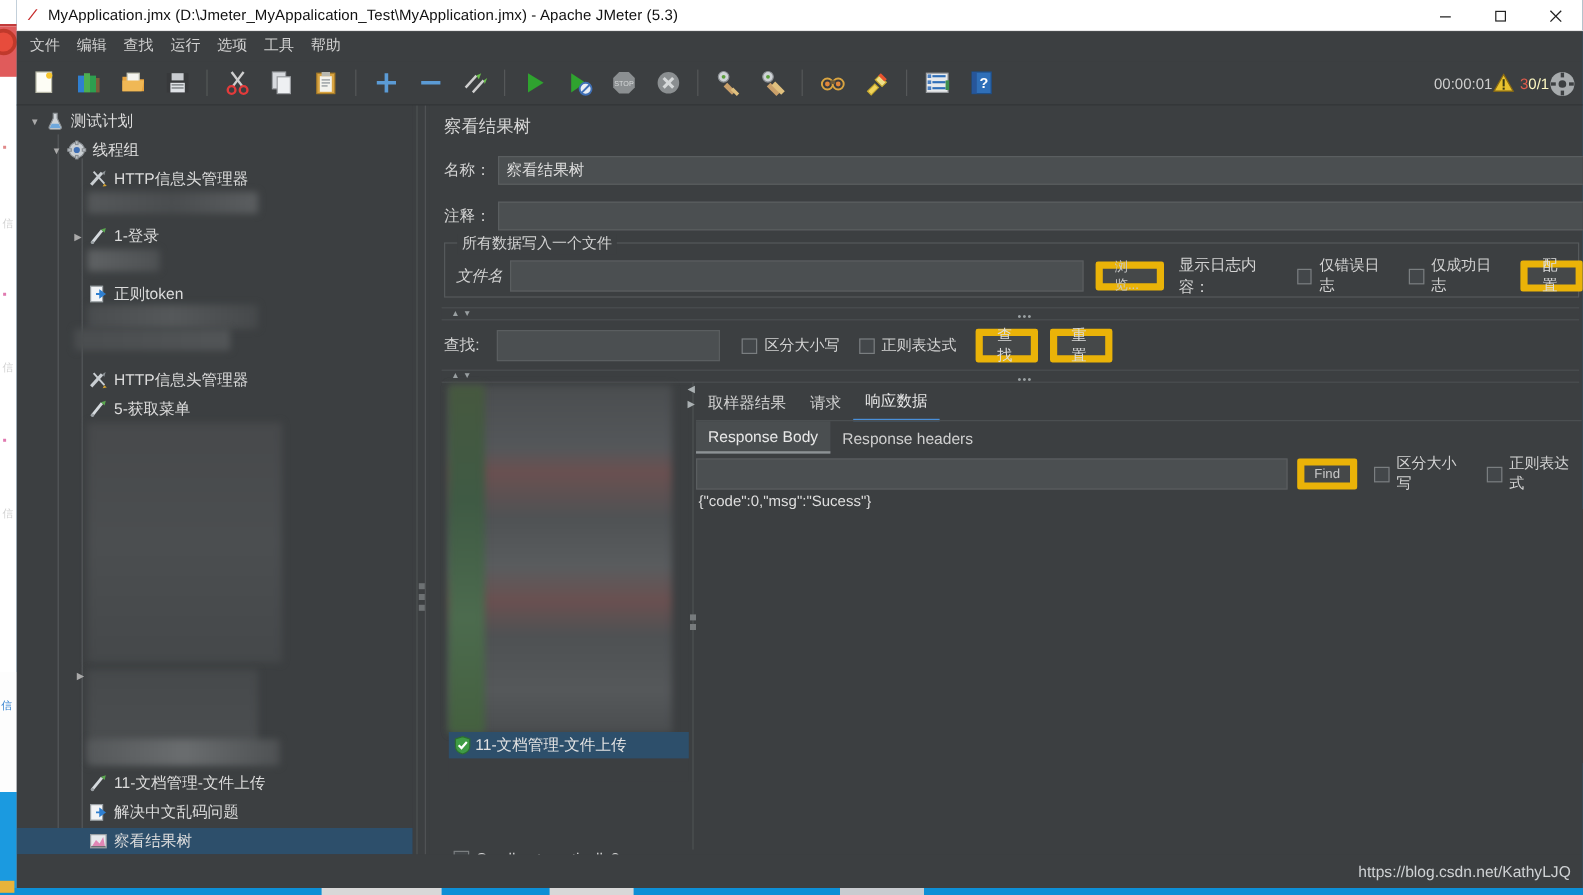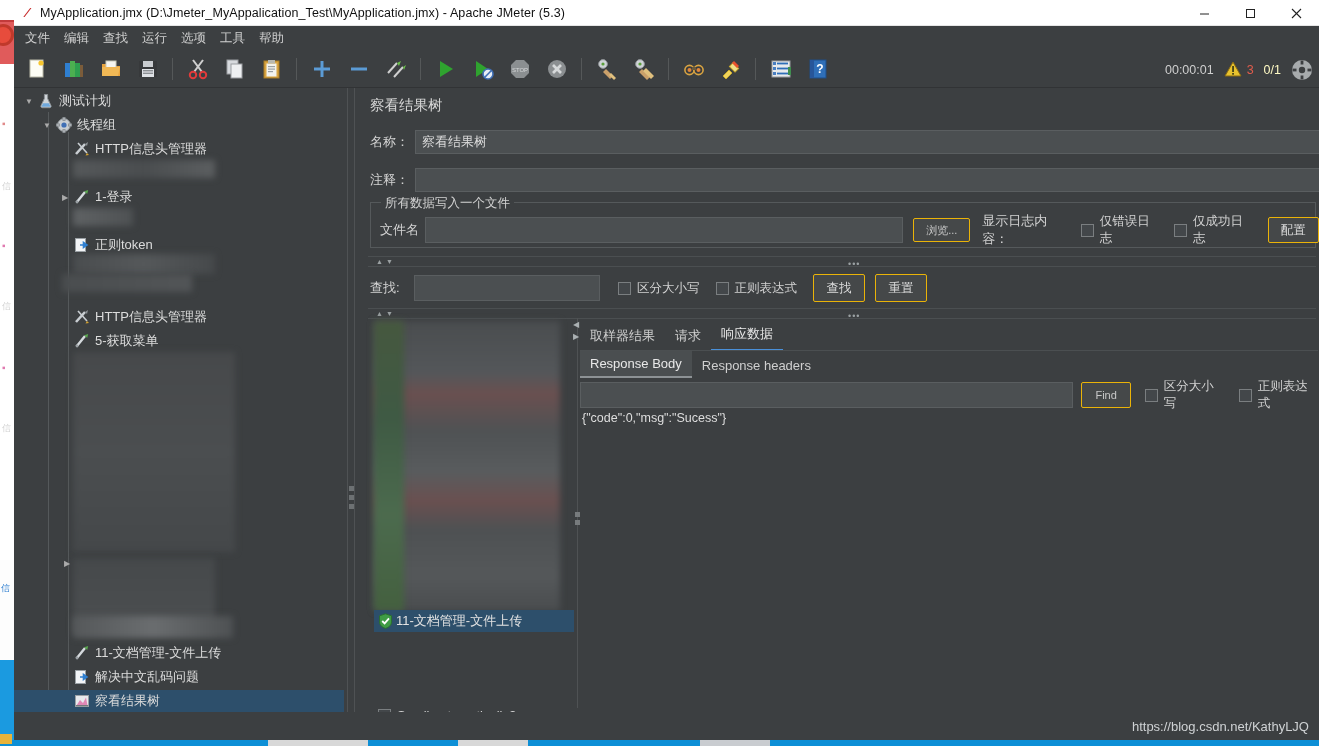--- a/index.html
+++ b/index.html
@@ -37,21 +37,21 @@
   
   .menubar { position: absolute; left: 0; top: 26px; width: 1305px; height: 25px; background: #3c3f41;
       display: flex; align-items: center; padding-left: 4px; }
   .menu-item { font-size: 12.5px; color: #d0d0d0; padding: 2px 7px; }
 
   
   .toolbar { position: absolute; left: 0; top: 51px; width: 1305px; height: 37px; background: #3c3f41;
       border-bottom: 1px solid #313335; display: flex; align-items: center; padding-left: 4px; }
   .tb-btn { width: 37px; height: 32px; display: flex; align-items: center; justify-content: center; position: relative; }
   .tb-sep { width: 1px; height: 22px; background: #555859; margin: 0 6px; }
-  .tb-status { position: absolute; right: 6px; top: 0; height: 37px; display: flex; align-items: center; gap: 10px; }
+  .tb-status { position: absolute; right: 6px; top: 0; height: 37px; display: flex; align-items: center; }
   .tb-time { font-size: 12.5px; color: #cfcfcf; font-family: "Liberation Sans", sans-serif; }
   .tb-warn-num { font-size: 12.5px; color: #e05c4c; }
   .tb-count { font-size: 12.5px; color: #fef9c3; }
 
   
   .tree-pane { position: absolute; left: 0; top: 88px; width: 330px; height: 624px; background: #3c3f41; overflow: hidden; }
   .vsplit { position: absolute; left: 330px; top: 88px; width: 14px; height: 624px; background: #3c3f41; }
   .vsplit .line { position: absolute; top: 0; width: 1px; height: 624px; background: #4f5254; }
   .vsplit .l1 { left: 3px; } .vsplit .l2 { left: 10px; }
   .vsplit .grip { position: absolute; left: 5px; top: 398px; width: 5px; height: 26px; }
@@ -71,21 +71,21 @@
   
   .panel-title { position: absolute; left: 12px; top: 8px; font-size: 14.5px; color: #d8d8d8; }
   .frow { position: absolute; display: flex; align-items: center; }
   .flabel { font-size: 13px; color: #d3d3d3; }
   .finput { background: #4b4f51; border: 1px solid #5a5e60; height: 24px; color: #e0e0e0;
       font-size: 13px; padding: 0 6px; line-height: 22px; }
   .finput.ro { color: #dcdcdc; }
   .fgroup { position: absolute; border: 1px solid #55595b; }
   .fgroup-title { position: absolute; top: -8px; left: 10px; background: #3c3f41; padding: 0 4px;
       font-size: 12.5px; color: #d3d3d3; }
-  .btn { background: #454849; border: 1px solid #eab308; color: #dcdcdc; font-size: 12.5px;
+  .btn { background: #454849; border: 6px solid #eab308; color: #dcdcdc; font-size: 12.5px;
       height: 26px; padding: 0 12px; border-radius: 2px; display: inline-flex; align-items: center; justify-content: center; }
   .btn.small { font-size: 11px; height: 24px; padding: 0 10px; color: #c8c8c8; }
   .cbx { width: 13px; height: 13px; border: 1px solid #7a7e80; background: #43474a; display: inline-block; }
   .cblabel { font-size: 12.5px; color: #d3d3d3; margin-left: 6px; }
   .cbwrap { display: inline-flex; align-items: center; }
 
   
   .hsplit { position: absolute; height: 11px; background: #3c3f41; border-top: 1px solid #4b4f51; border-bottom: 1px solid #4b4f51; }
   .hsplit .arrows { position: absolute; left: 8px; top: 1px; font-size: 7px; color: #9aa0a2; letter-spacing: 3px; }
   .hsplit .dots { position: absolute; top: 2px; font-size: 9px; color: #9aa0a2; letter-spacing: 1px; }
@@ -505,21 +505,21 @@
 
       <div class="frow" style="left:12px;top:80px;">
         <span class="flabel" style="width:45px;">注释：</span>
         <span class="finput" style="width:913px;"></span>
       </div>
 
       <div class="fgroup" style="left:12px;top:114px;width:946px;height:46px;">
         <span class="fgroup-title">所有数据写入一个文件</span>
       </div>
       <div class="frow" style="left:22px;top:124px;">
-        <span class="flabel" style="width:46px;">文件名</span>
+        <span class="flabel" style="width:46px;font-style:italic;">文件名</span>
         <span class="finput" style="width:491px;height:26px;"></span>
         <span class="btn small" style="margin-left:10px;width:58px;">浏览...</span>
         <span class="flabel" style="margin-left:12px;">显示日志内容：</span>
         <span class="cbwrap" style="margin-left:10px;">
           <span class="cbx"></span>
           <span class="cblabel">仅错误日志</span>
         </span>
         <span class="cbwrap" style="margin-left:14px;">
           <span class="cbx"></span>
           <span class="cblabel">仅成功日志</span>

